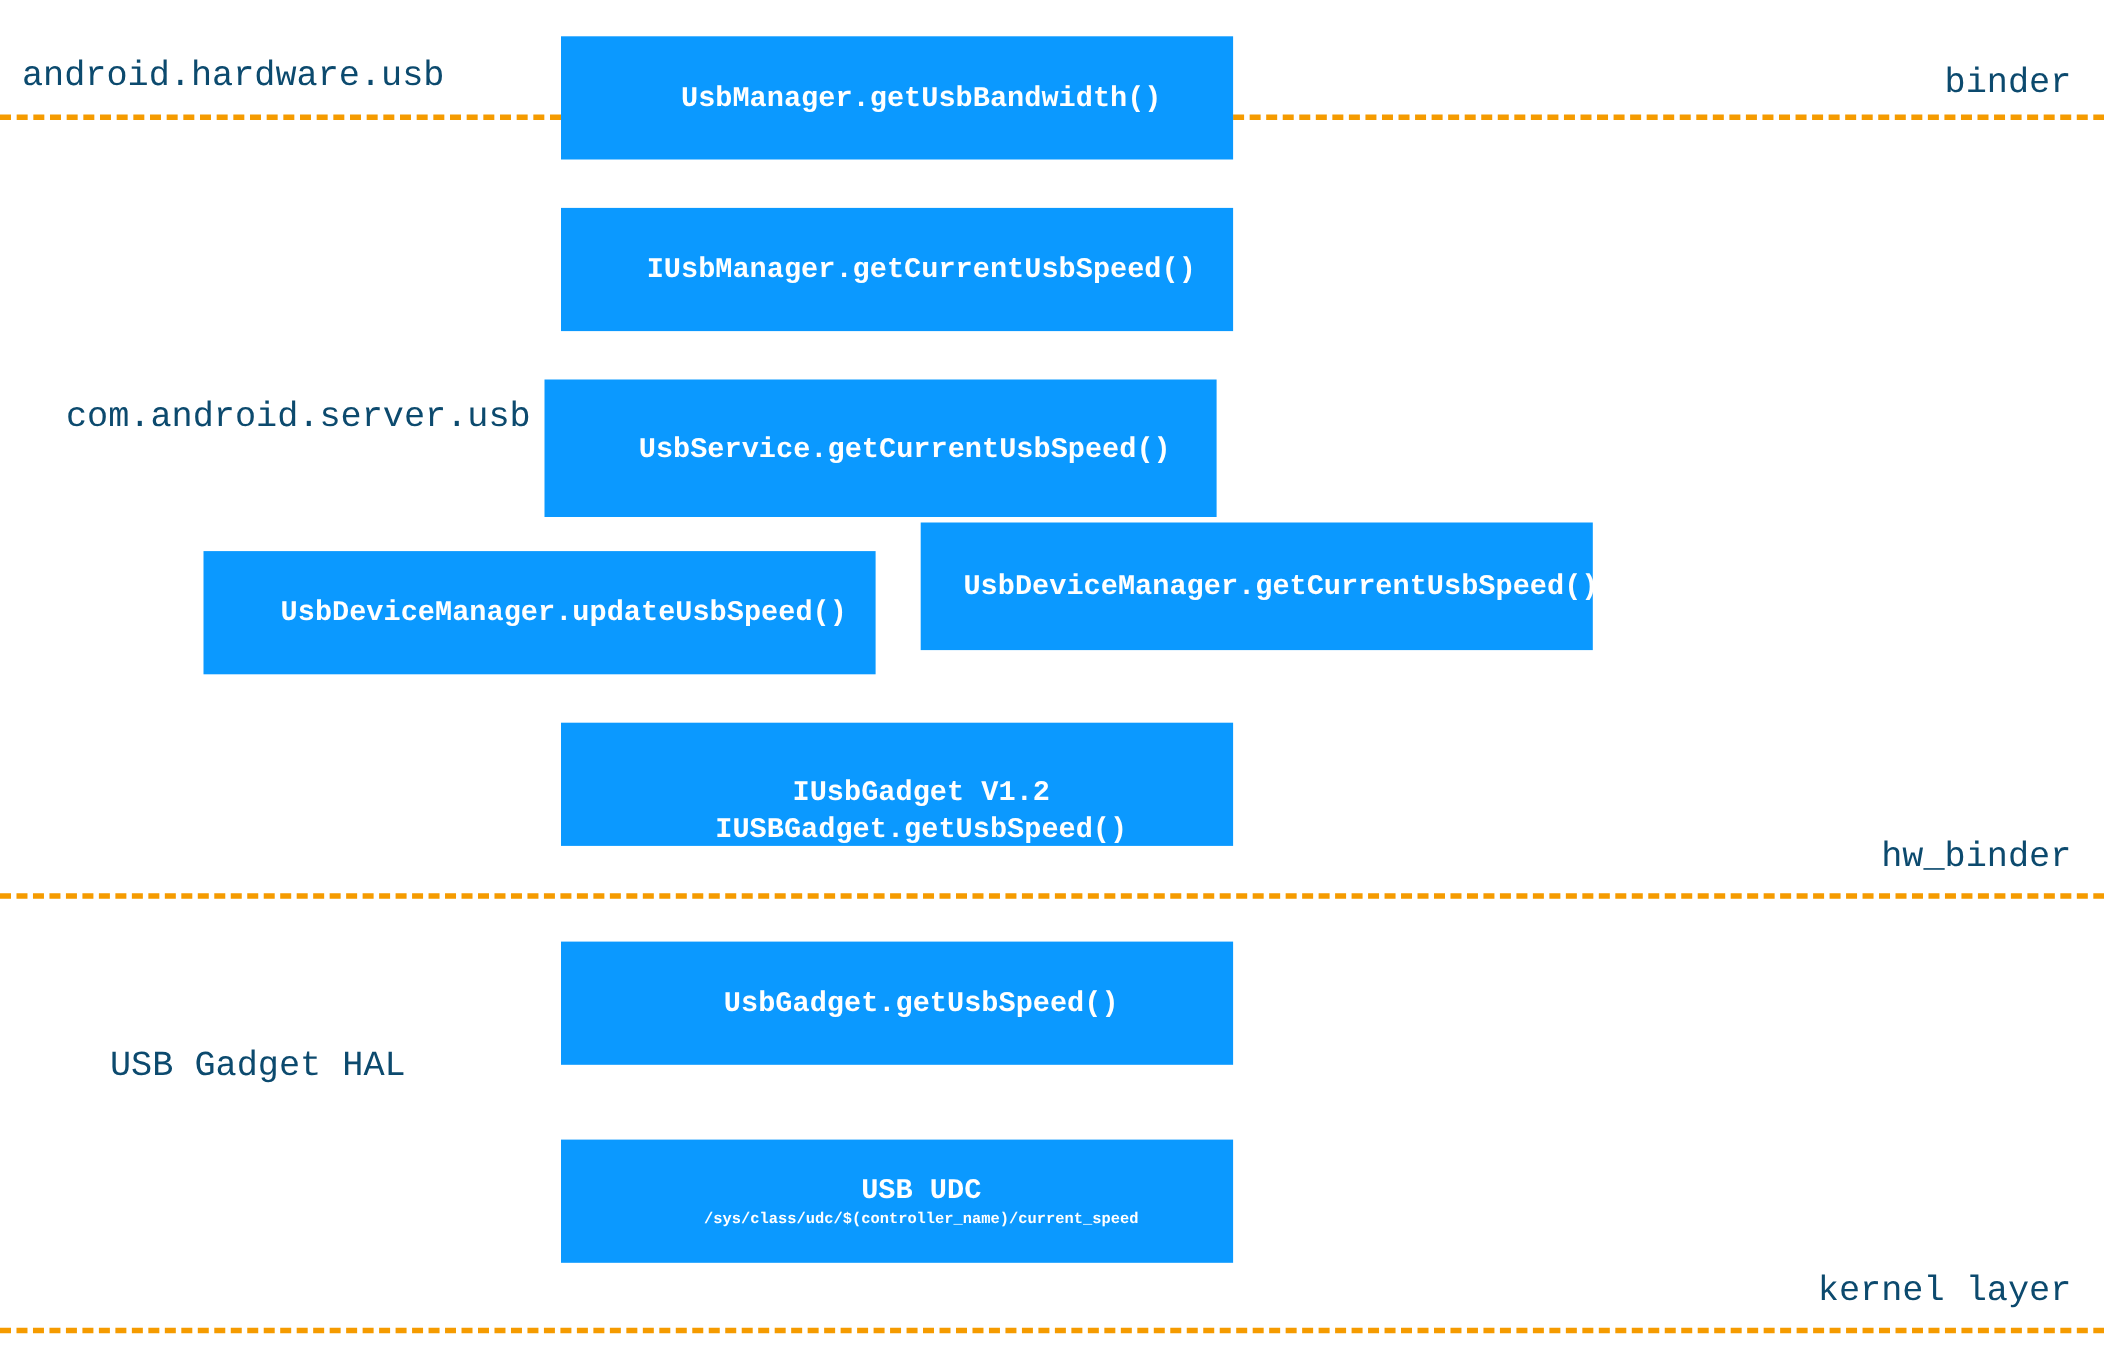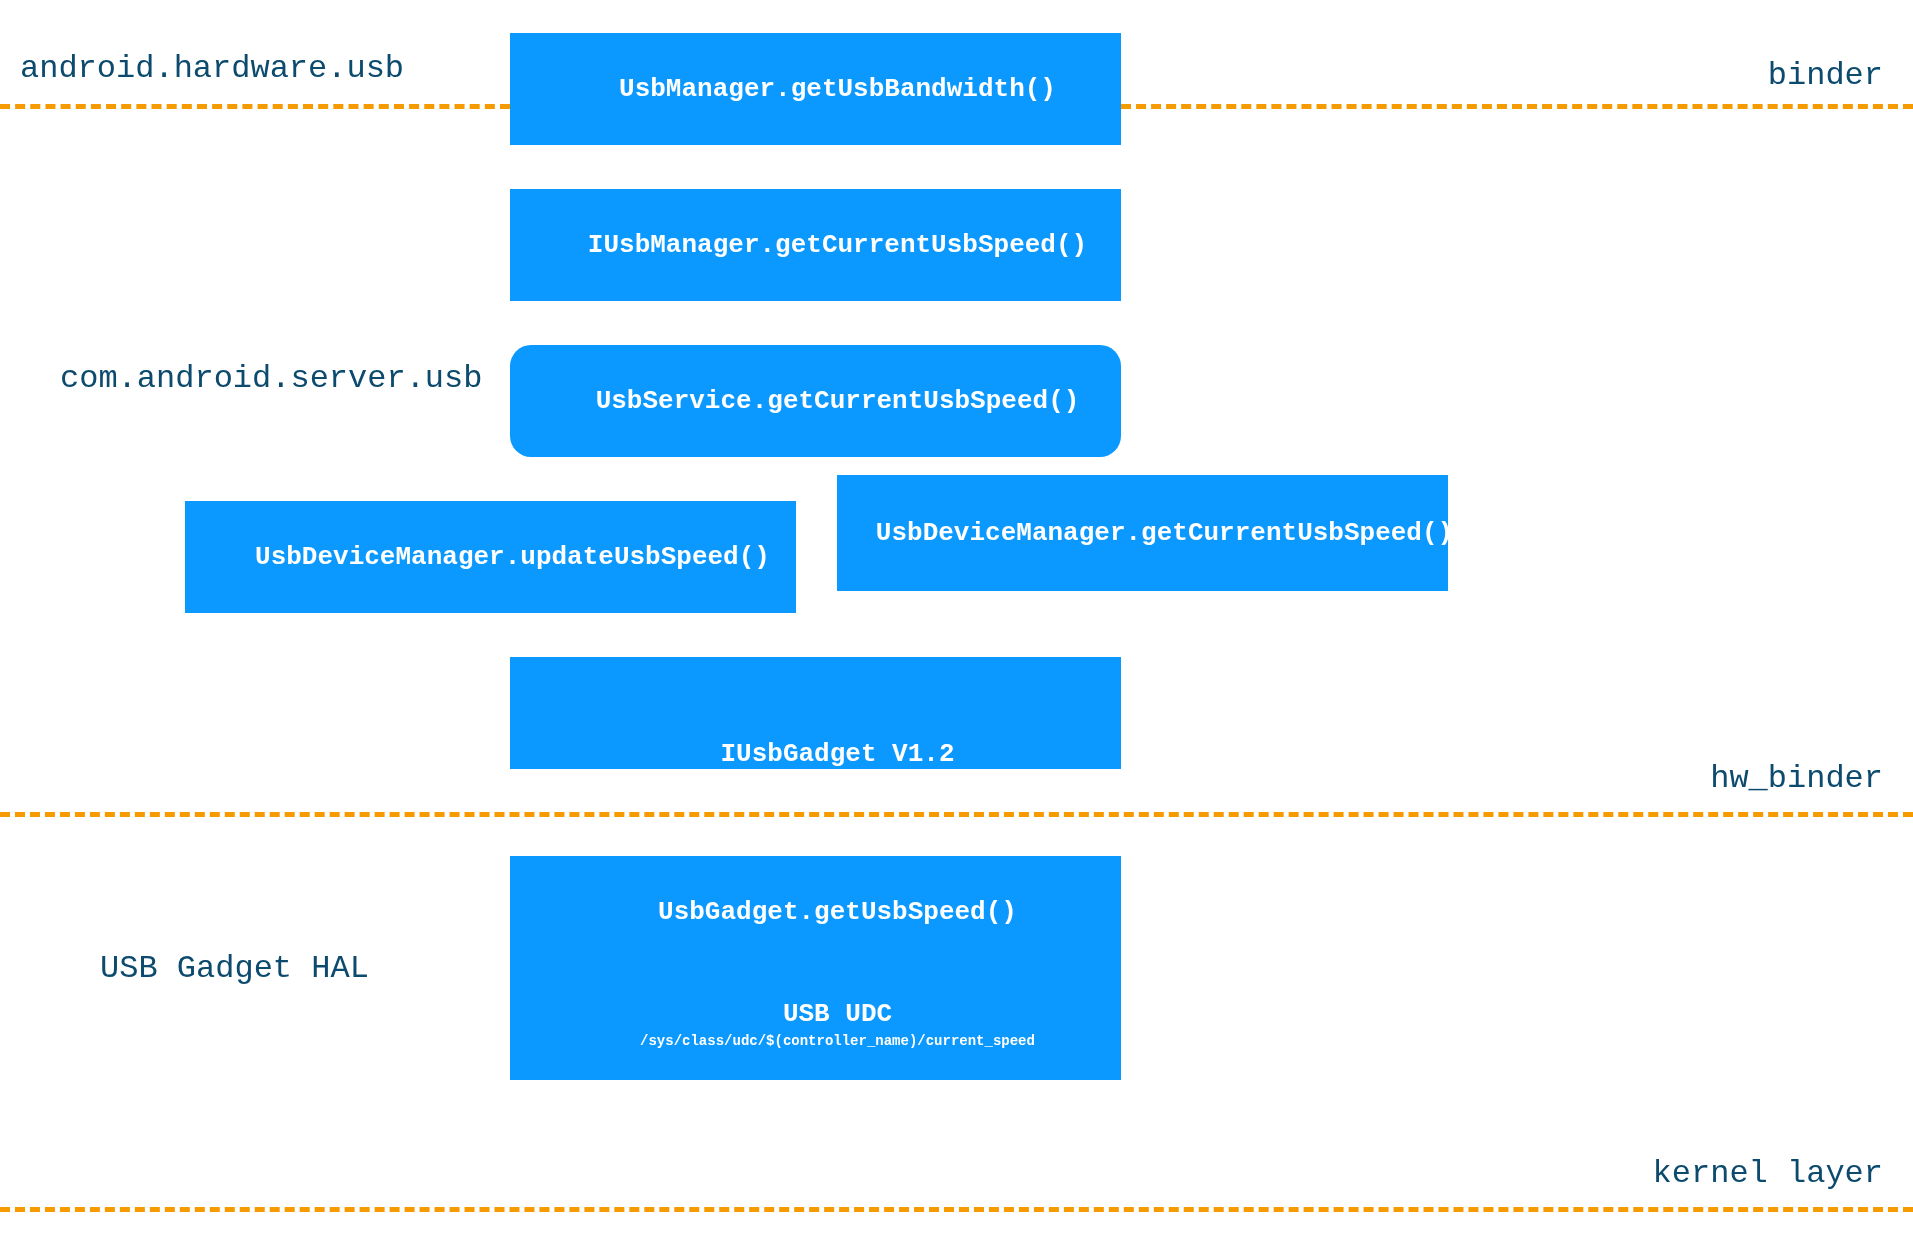--- a/index.html
+++ b/index.html
@@ -56,36 +56,37 @@
 <div class="label" style="right:30px; top:1155px;">kernel layer</div>
 
 <div class="box" style="left:510px; top:33px; width:611px; height:112px;">
   <div class="line1">UsbManager.getUsbBandwidth()</div>
 </div>
 
 <div class="box" style="left:510px; top:189px; width:611px; height:112px;">
   <div class="line1">IUsbManager.getCurrentUsbSpeed()</div>
 </div>
 
-<div class="box" style="left:510px; top:345px; width:611px; height:112px;border-radius:21px;">
+<div class="box" style="left:495px; top:345px; width:611px; height:125px;">
   <div class="line1">UsbService.getCurrentUsbSpeed()</div>
 </div>
 
 <div class="box" style="left:185px; top:501px; width:611px; height:112px;">
   <div class="line1">UsbDeviceManager.updateUsbSpeed()</div>
 </div>
 
 <div class="box" style="left:837px; top:475px; width:611px; height:116px;">
   <div class="line1">UsbDeviceManager.getCurrentUsbSpeed()</div>
 </div>
 
 <div class="box" style="left:510px; top:657px; width:611px; height:112px;justify-content:flex-end;">
   <div class="line1">IUsbGadget V1.2</div>
+  <div class="line1" style="margin-top:4px;">IUSBGadget.getUsbSpeed()</div>
 </div>
 
 <div class="box" style="left:510px; top:856px; width:611px; height:112px;">
   <div class="line1">UsbGadget.getUsbSpeed()</div>
 </div>
 
-<div class="box" style="left:510px; top:968px; width:611px; height:112px;">
+<div class="box" style="left:510px; top:1036px; width:611px; height:112px;">
   <div class="line1">USB UDC</div>
   <div class="line2" style="margin-top:4px;">/sys/class/udc/$(controller_name)/current_speed</div>
 </div>
 
 </body></html>

